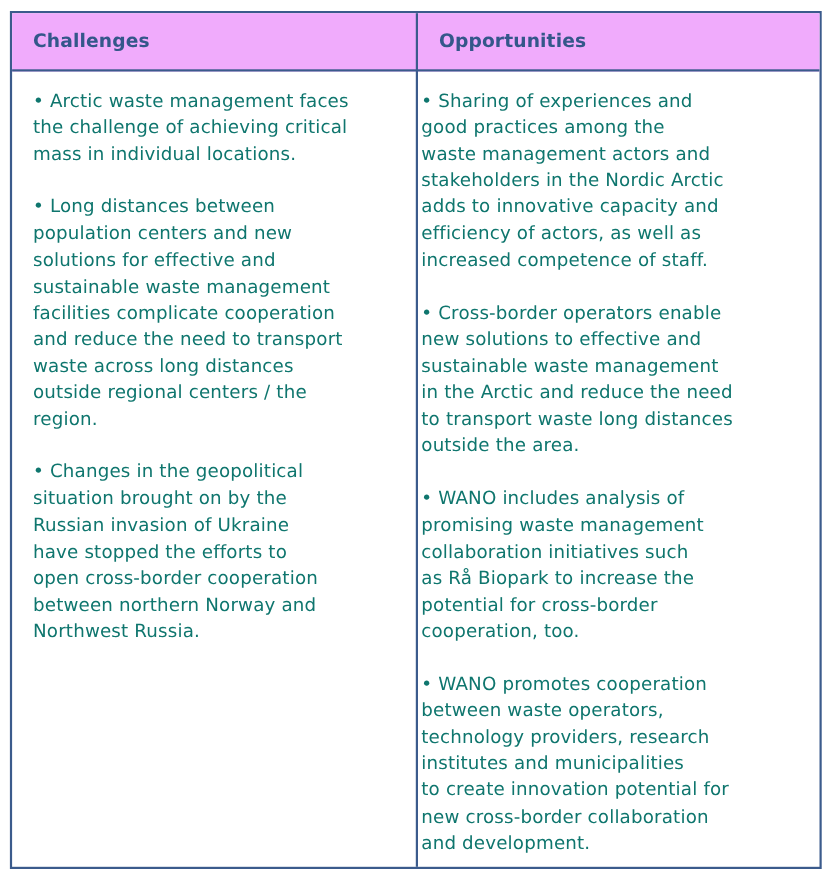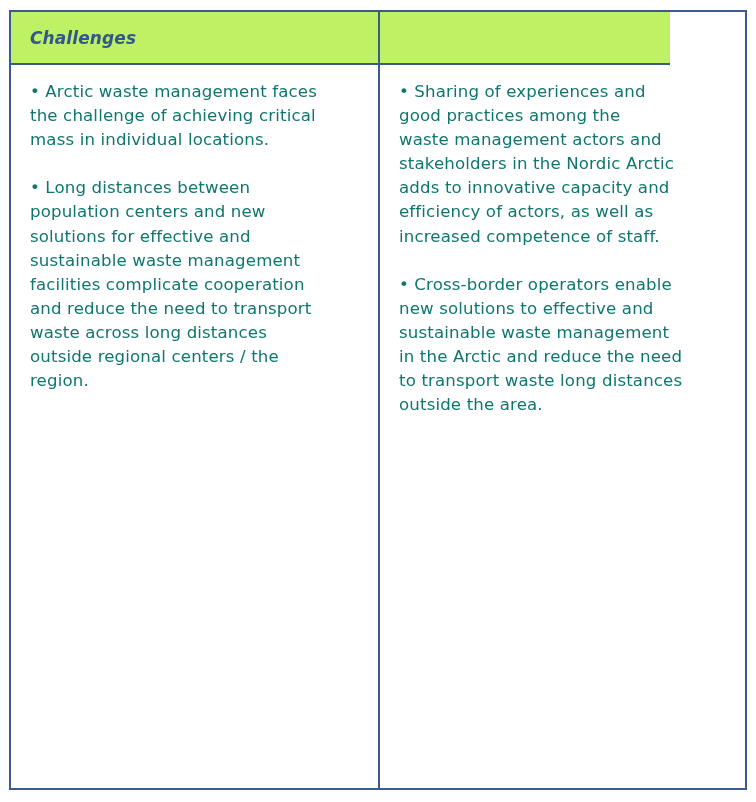--- a/index.html
+++ b/index.html
@@ -17,26 +17,25 @@
       width: 738px;
       height: 780px;
       box-sizing: border-box;
       border: 2px solid #3b5b8c;
       background: #ffffff;
     }
     .header-row {
       position: absolute;
       left: 0;
       top: 0;
-      width: 659px;
+      width: 734px;
       height: 51px;
-      background: #bef264;
+      background: #f0abfc;
       border-bottom: 2px solid #3b5b8c;
       box-sizing: content-box;
-      font-style: italic;
     }
     .col-divider {
       position: absolute;
       left: 367px;
       top: 0;
       width: 2px;
       height: 776px;
       background: #3b5b8c;
     }
     .header-cell {
@@ -55,58 +54,79 @@
     .body-cell {
       position: absolute;
       top: 68px;
       font-family: "DejaVu Sans", sans-serif;
       font-size: 16.6px;
       line-height: 24.1px;
       color: #0f766e;
       letter-spacing: 0.15px;
     }
     .body-cell.left { left: 19px; width: 345px; }
-    .body-cell.right { left: 388px; width: 345px; }
+    .body-cell.right { left: 372px; width: 345px; }
     .para {
       margin: 0 0 24.1px 0;
       white-space: pre-line;
     }
   </style>
 </head>
 <body>
 
 <div class="table-wrap">
   <div class="header-row">
     <div class="header-cell left">Challenges</div>
+    <div class="header-cell right">Opportunities</div>
   </div>
   <div class="col-divider"></div>
 
   <div class="body-cell left">
     <p class="para">• Arctic waste management faces
 the challenge of achieving critical
 mass in individual locations.</p>
     <p class="para">• Long distances between
 population centers and new
 solutions for effective and
 sustainable waste management
 facilities complicate cooperation
 and reduce the need to transport
 waste across long distances
 outside regional centers / the
 region.</p>
+    <p class="para">• Changes in the geopolitical
+situation brought on by the
+Russian invasion of Ukraine
+have stopped the efforts to
+open cross-border cooperation
+between northern Norway and
+Northwest Russia.</p>
   </div>
 
   <div class="body-cell right">
     <p class="para">• Sharing of experiences and
 good practices among the
 waste management actors and
 stakeholders in the Nordic Arctic
 adds to innovative capacity and
 efficiency of actors, as well as
 increased competence of staff.</p>
     <p class="para">• Cross-border operators enable
 new solutions to effective and
 sustainable waste management
 in the Arctic and reduce the need
 to transport waste long distances
 outside the area.</p>
+    <p class="para">• WANO includes analysis of
+promising waste management
+collaboration initiatives such
+as Rå Biopark to increase the
+potential for cross-border
+cooperation, too.</p>
+    <p class="para">• WANO promotes cooperation
+between waste operators,
+technology providers, research
+institutes and municipalities
+to create innovation potential for
+new cross-border collaboration
+and development.</p>
   </div>
 </div>
 
 </body></html>

